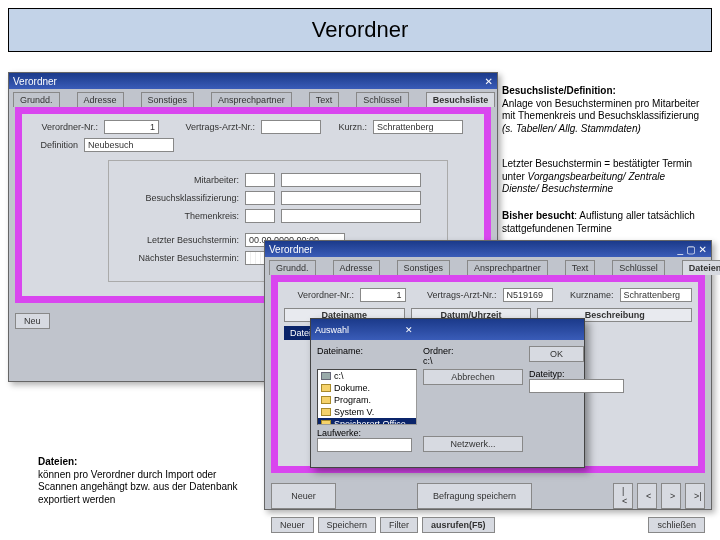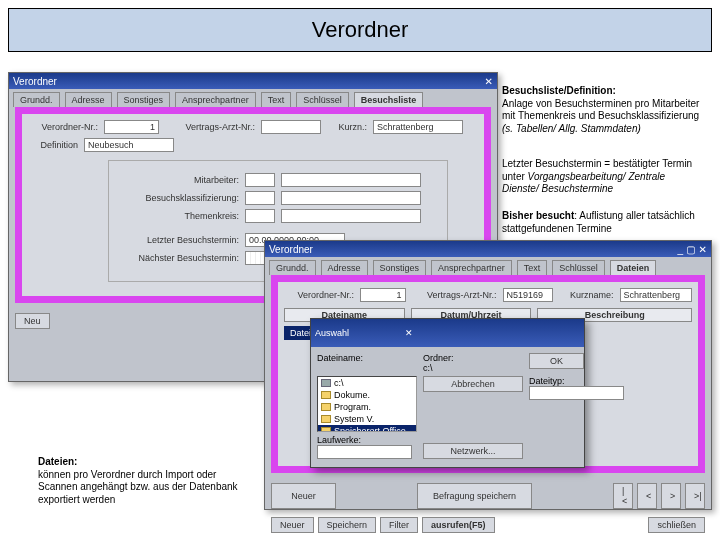--- a/index.html
+++ b/index.html
@@ -5,32 +5,32 @@
   * { box-sizing: border-box; margin: 0; padding: 0; }
   body { width: 720px; height: 540px; font-family: Arial, sans-serif; font-size: 10px; background: #fff; position: relative; }
   .slide-title { position: absolute; top: 8px; left: 8px; right: 8px; height: 44px; background: #c3d3e8; border: 1px solid #000; display: flex; align-items: center; justify-content: center; font-size: 22px; color: #000; }
   .annot { position: absolute; font-size: 10px; line-height: 1.25; }
   .annot b { font-weight: bold; }
   .annot i { font-style: italic; }
 
   .win { position: absolute; background: #c0c4cc; border: 1px solid #666; box-shadow: 3px 3px 6px rgba(0,0,0,0.3); }
   .win .titlebar { height: 16px; background: linear-gradient(#1b3a8a,#3a5cb8); color: #fff; font-size: 10px; display: flex; align-items: center; padding: 0 4px; }
   .win .titlebar .spacer { flex: 1; }
-  .win .tabs { display: flex; gap: 5px; padding: 3px 4px 0 4px; font-size: 9px; }
+  .win .tabs { display: flex; gap: 17px; padding: 3px 4px 0 4px; font-size: 9px; }
   .win .tabs .tab { background: #c0c4cc; border: 1px solid #888; border-bottom: none; padding: 2px 6px; color: #333; cursor: default; }
   .win .tabs .tab.active { background: #d7dae1; font-weight: bold; }
   .win .inner { background: #d7dae1; margin: 0 6px 6px 6px; border: 7px solid #d946ef; padding: 6px; position: relative; }
   .row { display: flex; align-items: center; gap: 6px; margin-bottom: 4px; font-size: 9px; }
   .lbl { color: #333; text-align: right; flex-shrink: 0; }
   .field { background: #fff; border: 1px solid #888; height: 14px; padding: 1px 3px; font-size: 9px; color: #333; }
   .btn { background: #d7dae1; border: 1px solid #888; font-size: 9px; padding: 2px 8px; color: #333; }
   .btn-bar { display: flex; gap: 4px; padding: 4px 6px; }
 
   .dlg { position: absolute; background: #c0c4cc; border: 1px solid #444; box-shadow: 4px 4px 8px rgba(0,0,0,0.4); }
-  .dlg .titlebar { height: 28px; background: linear-gradient(#1b3a8a,#3a5cb8); color: #fff; font-size: 9px; display: flex; align-items: center; padding: 0 4px; gap: 28px; }
+  .dlg .titlebar { height: 21px; background: linear-gradient(#1b3a8a,#3a5cb8); color: #fff; font-size: 9px; display: flex; align-items: center; padding: 0 4px; gap: 28px; }
   .listbox { background: #fff; border: 1px inset #999; font-size: 9px; overflow: hidden; }
   .listbox .item { padding: 1px 3px; display: flex; align-items: center; gap: 3px; }
   .listbox .item.sel { background: #0a246a; color: #fff; }
   .foldericon { width: 10px; height: 8px; background: #f5d26a; border: 1px solid #a88a2a; }
   .driveicon { width: 10px; height: 8px; background: #9aa; border: 1px solid #667; }
 </style>
 </head>
 <body>
 
 <div class="slide-title">Verordner</div>

